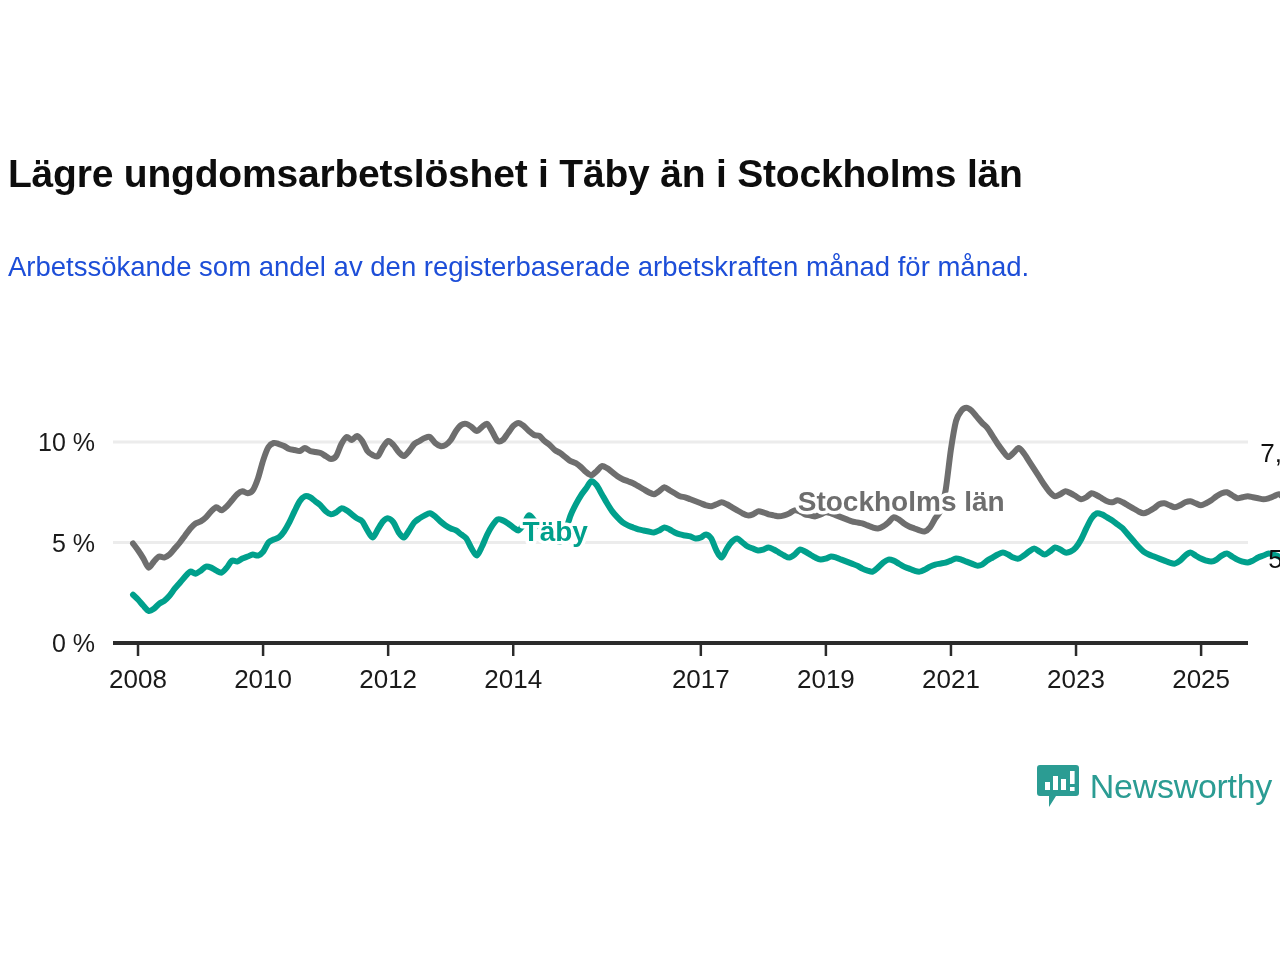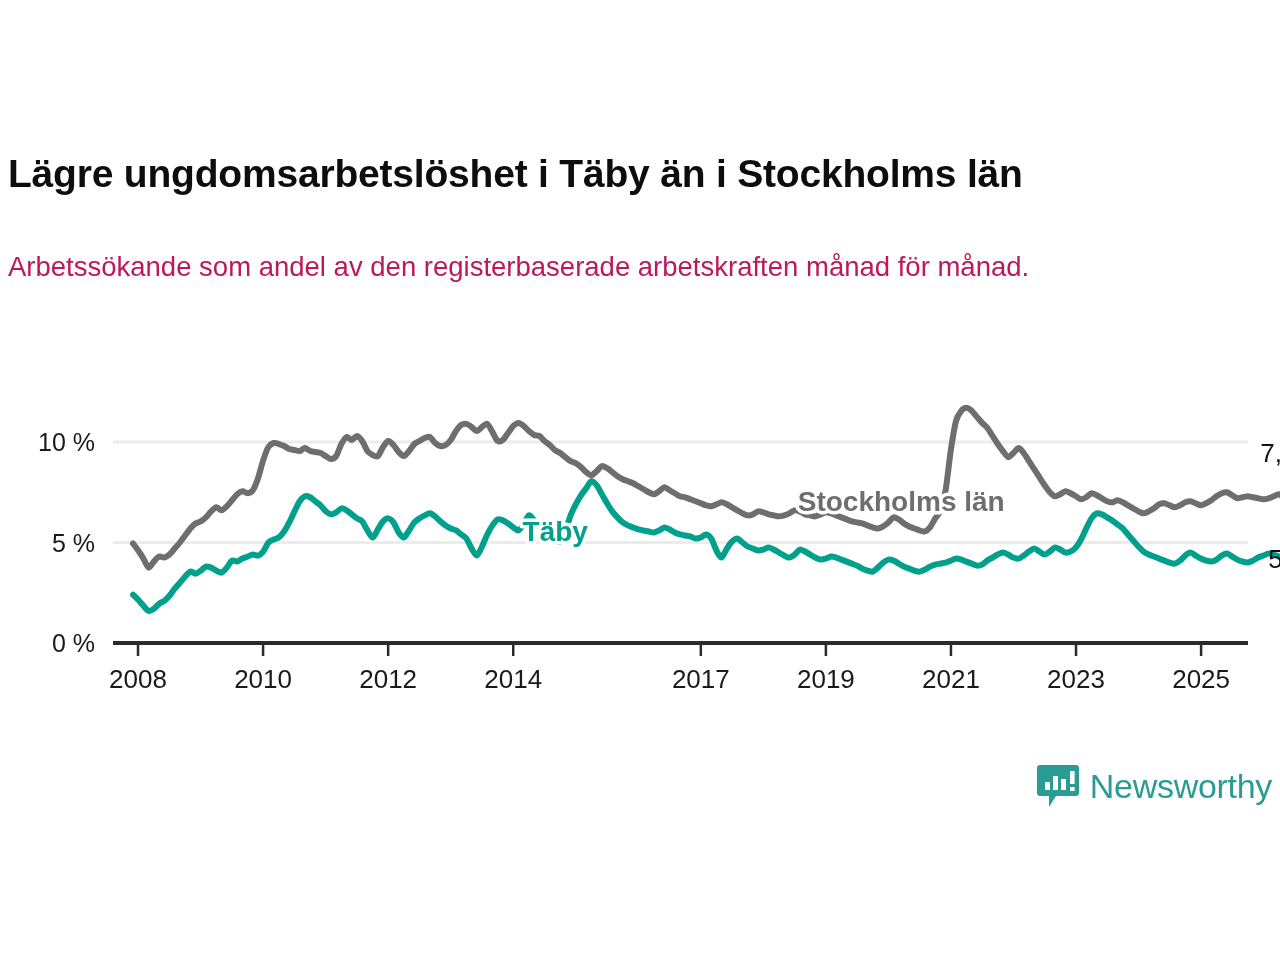--- a/index.html
+++ b/index.html
@@ -32,21 +32,21 @@
     line-height: 46px;
     margin-top: 8px;
   }
   .subhead {
     position: absolute;
     left: 8px;
     top: 248px;
     width: 1170px;
     font-size: 27.5px;
     font-weight: normal;
-    color: #be185d;
+    color: #1d4ed8;
     line-height: 38px;
   }
   .chart-wrap {
     position: absolute;
     left: 0;
     top: 380px;
     width: 1280px;
     height: 320px;
   }
   .chart-svg {

